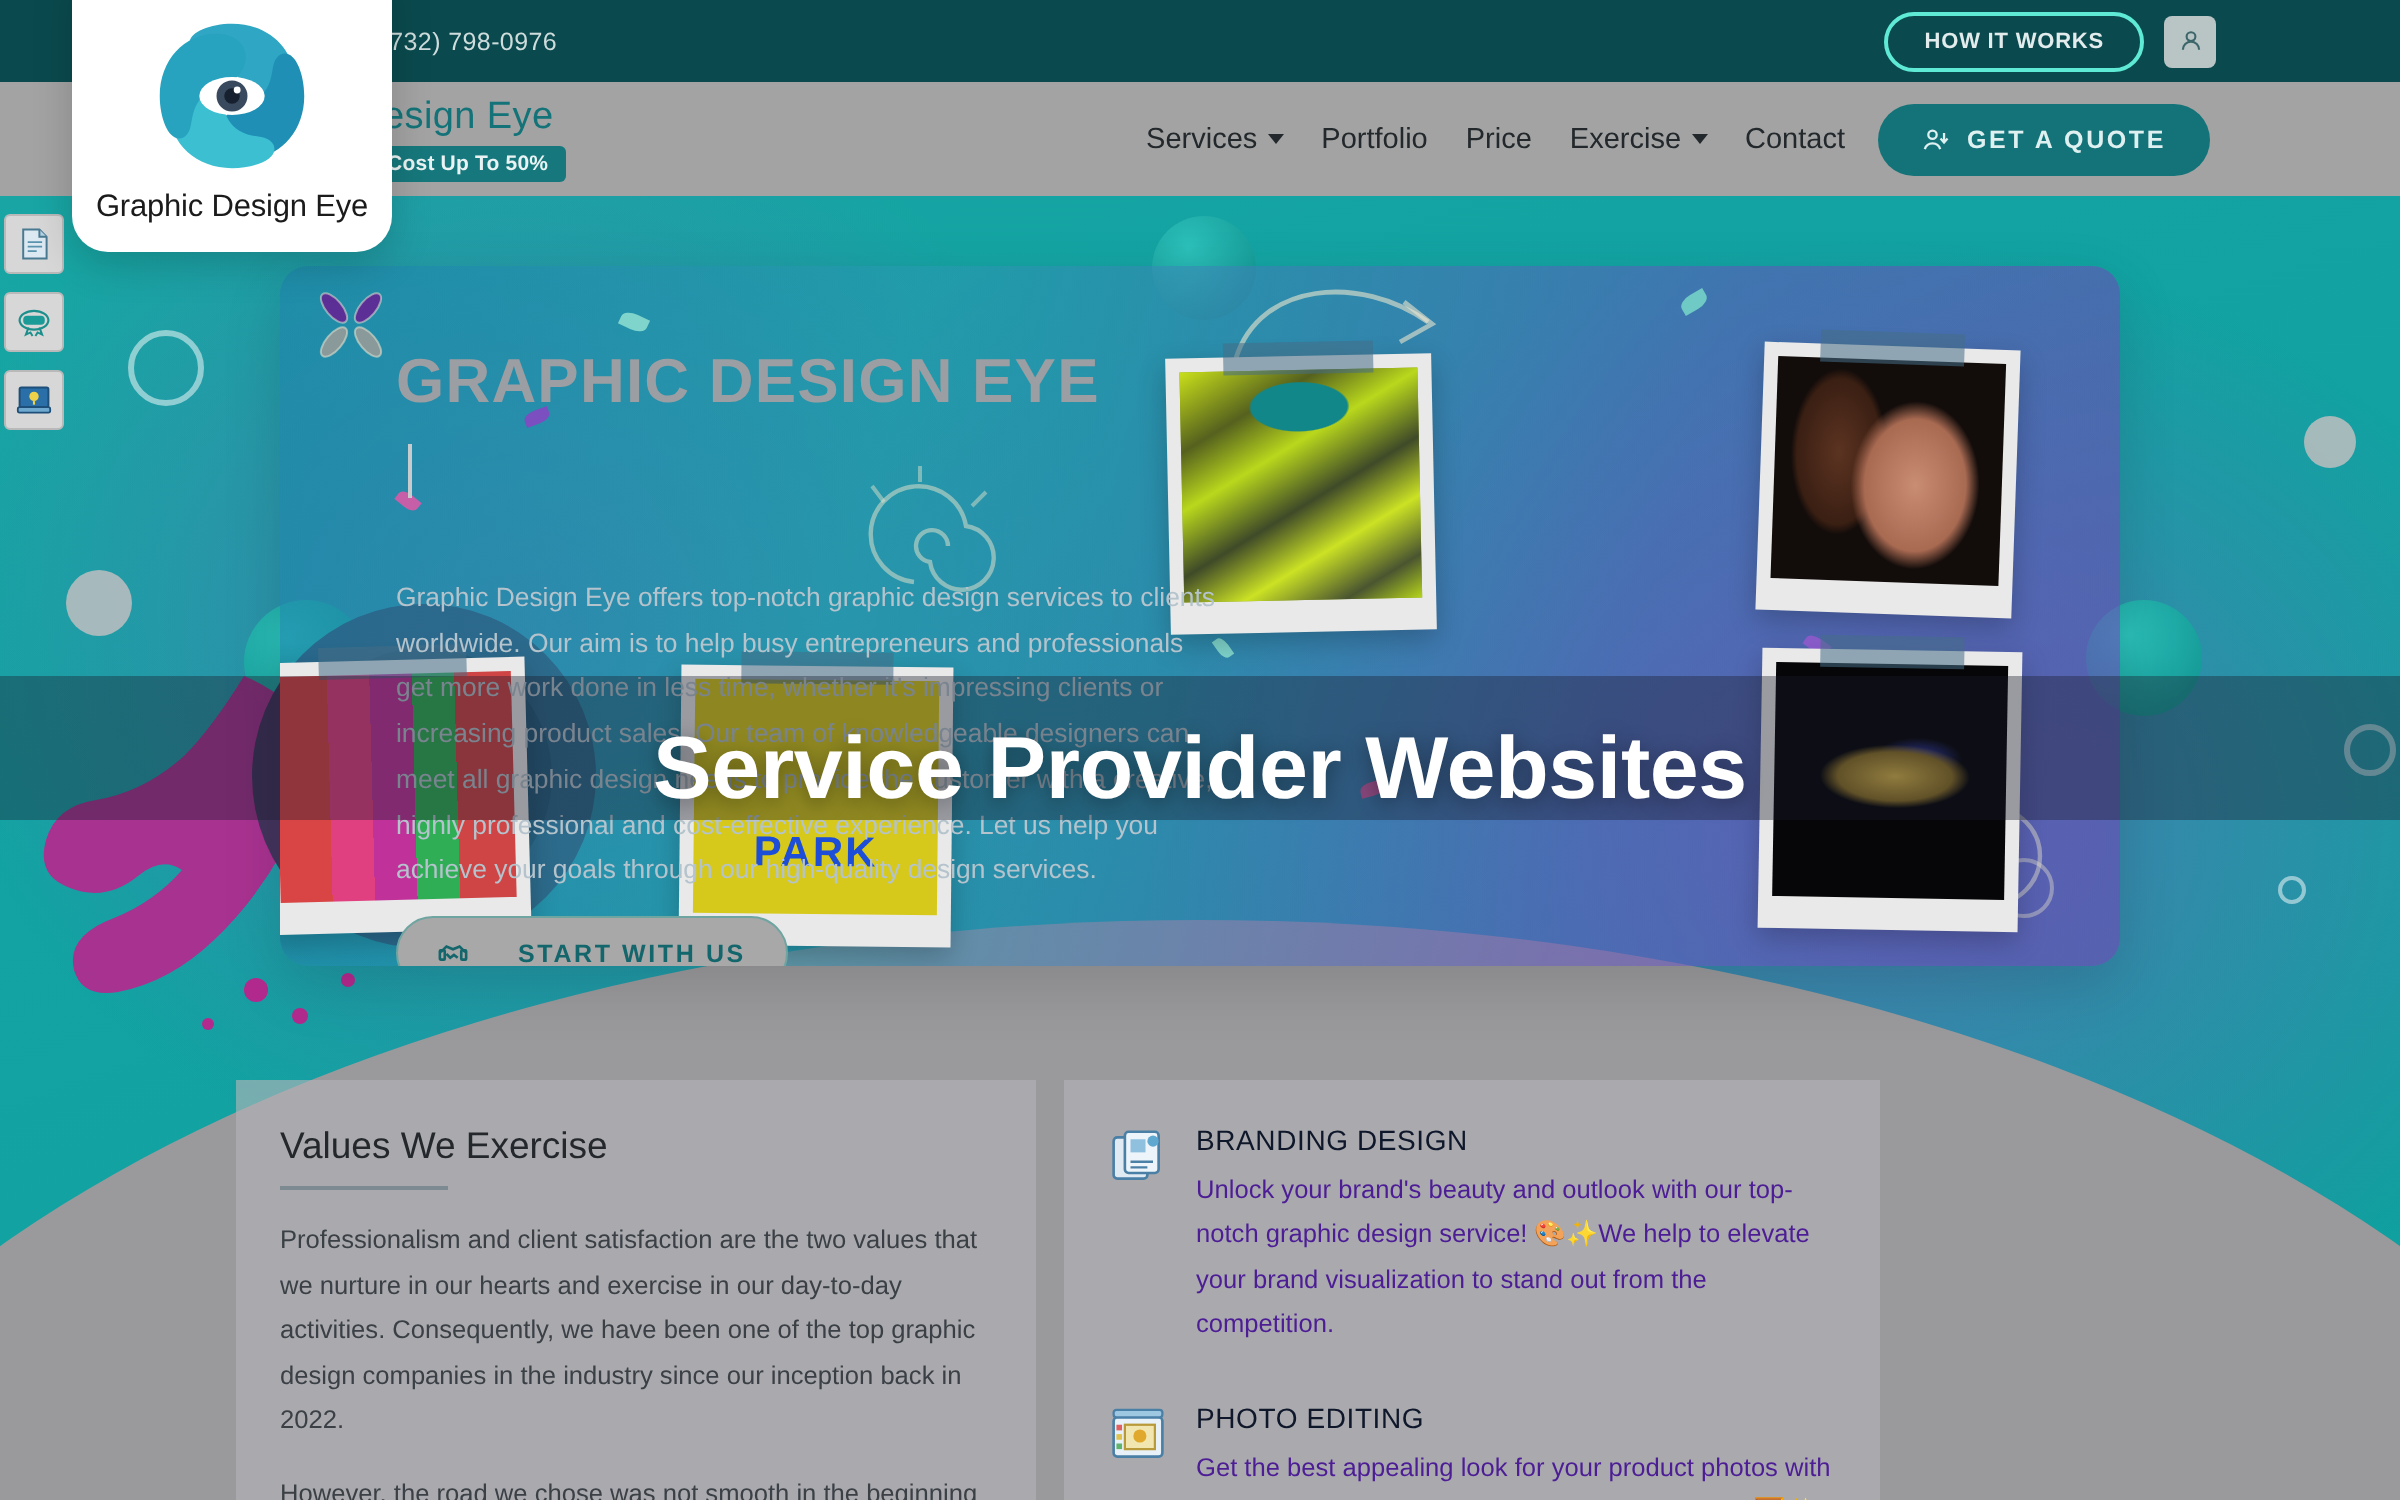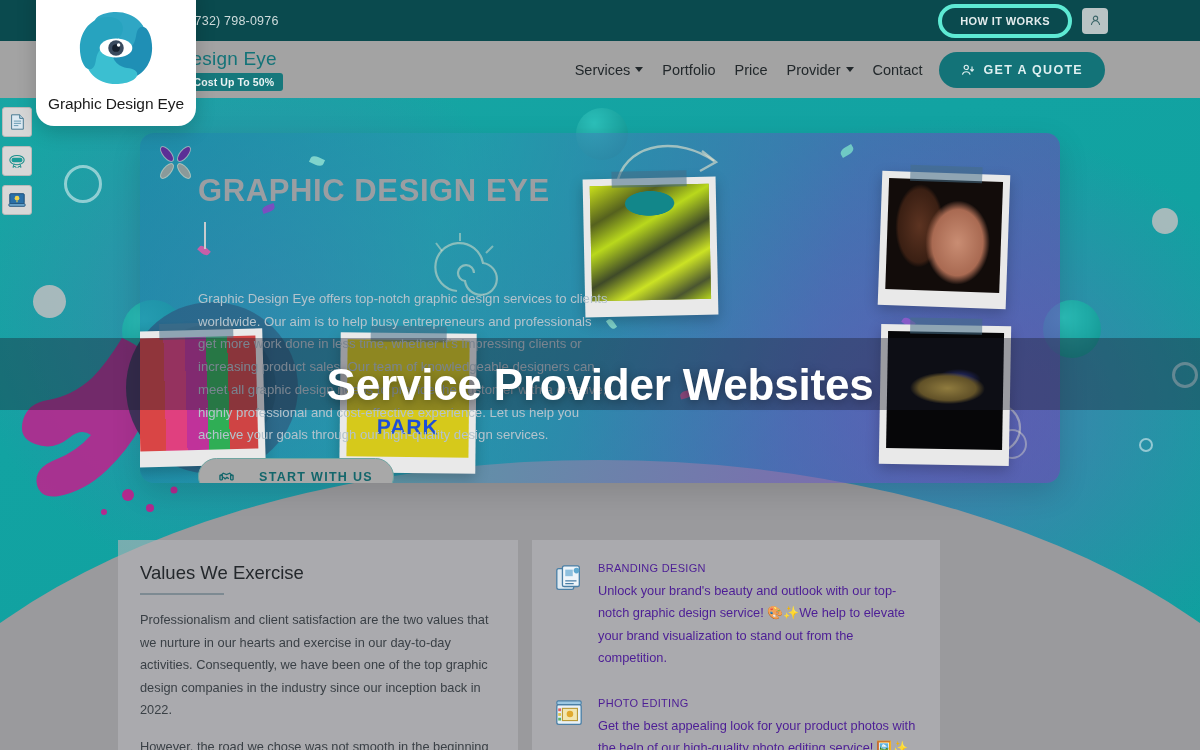--- a/index.html
+++ b/index.html
@@ -35,21 +35,21 @@
     position: absolute; top: 0; left: 0; right: 0; height: 41px;
     background: #0a4a4e; z-index: 30;
     display: flex; align-items: center;
   }
   .topbar-left { display: flex; align-items: center; gap: 26px; margin-left: 60px;
     color: #cfdcdc; font-size: 12.5px; letter-spacing: .2px; }
   .tb-item { display: flex; align-items: center; gap: 7px; white-space: nowrap; }
   .tb-item svg { flex: none; }
   .topbar-right { margin-left: auto; display: flex; align-items: center; gap: 10px; margin-right: 92px; }
   .howitworks {
-    border: 4px solid #5eead4; color: #e3eced; background: transparent;
+    border: 2px solid #5eead4; color: #e3eced; background: transparent;
     border-radius: 20px; padding: 7px 18px; font-size: 11px; font-weight: 700;
     letter-spacing: .4px; cursor: pointer;
   }
   .acct-btn {
     width: 26px; height: 26px; border-radius: 4px; background: #b9c4c5;
     display: flex; align-items: center; justify-content: center; cursor: pointer;
   }
 
   
   .navbar {
@@ -146,21 +146,21 @@
     display: flex; gap: 14px; padding-left: 118px; padding-right: 180px; }
   .panel { background: rgba(180,180,184,0.62); padding: 22px 22px 0 22px; }
   .panel-left { width: 400px; }
   .panel-right { width: 408px; }
   .sec-title { color: #24282c; font-size: 18.5px; margin-bottom: 9px; }
   .sec-rule { width: 84px; height: 2px; background: #7d8a92; margin-bottom: 14px; }
   .sec-p { color: #3a4046; font-size: 12.8px; line-height: 1.76; margin-bottom: 14px; }
 
   .svc { display: flex; gap: 14px; margin-bottom: 28px; }
   .svc-ico { flex: none; width: 30px; height: 30px; margin-top: 2px; }
-  .svc-title { color: #4c1d95; font-size: 11px; letter-spacing: .3px; margin-bottom: 6px; }
+  .svc-title { color: #0f172a; font-size: 14px; letter-spacing: .3px; margin-bottom: 6px; }
   .svc-desc { color: #4c1d95; font-size: 12.8px; line-height: 1.74; }
 </style>
 </head>
 <body>
 
 <div id="stage">
 
   <div class="bg-base"></div>
 
   <div class="deco-circle dc-ring" style="left:64px; top:165px; width:38px; height:38px;"></div>
@@ -353,21 +353,21 @@
         <span>Services</span>
         <i class="caret"></i>
       </div>
       <div class="navlink">
         <span>Portfolio</span>
       </div>
       <div class="navlink">
         <span>Price</span>
       </div>
       <div class="navlink">
-        <span>Provider</span>
+        <span>Exercise</span>
         <i class="caret"></i>
       </div>
       <div class="navlink">
         <span>Contact</span>
       </div>
     </div>
     <button class="quote-btn">
       <svg width="14" height="14" viewBox="0 0 16 16" fill="none" stroke="#dff0f1" stroke-width="1.3">
         <circle cx="6" cy="5" r="2.4"></circle>
         <path d="M1.6 13.2 a4.6 4.6 0 0 1 8.8 0"></path>

